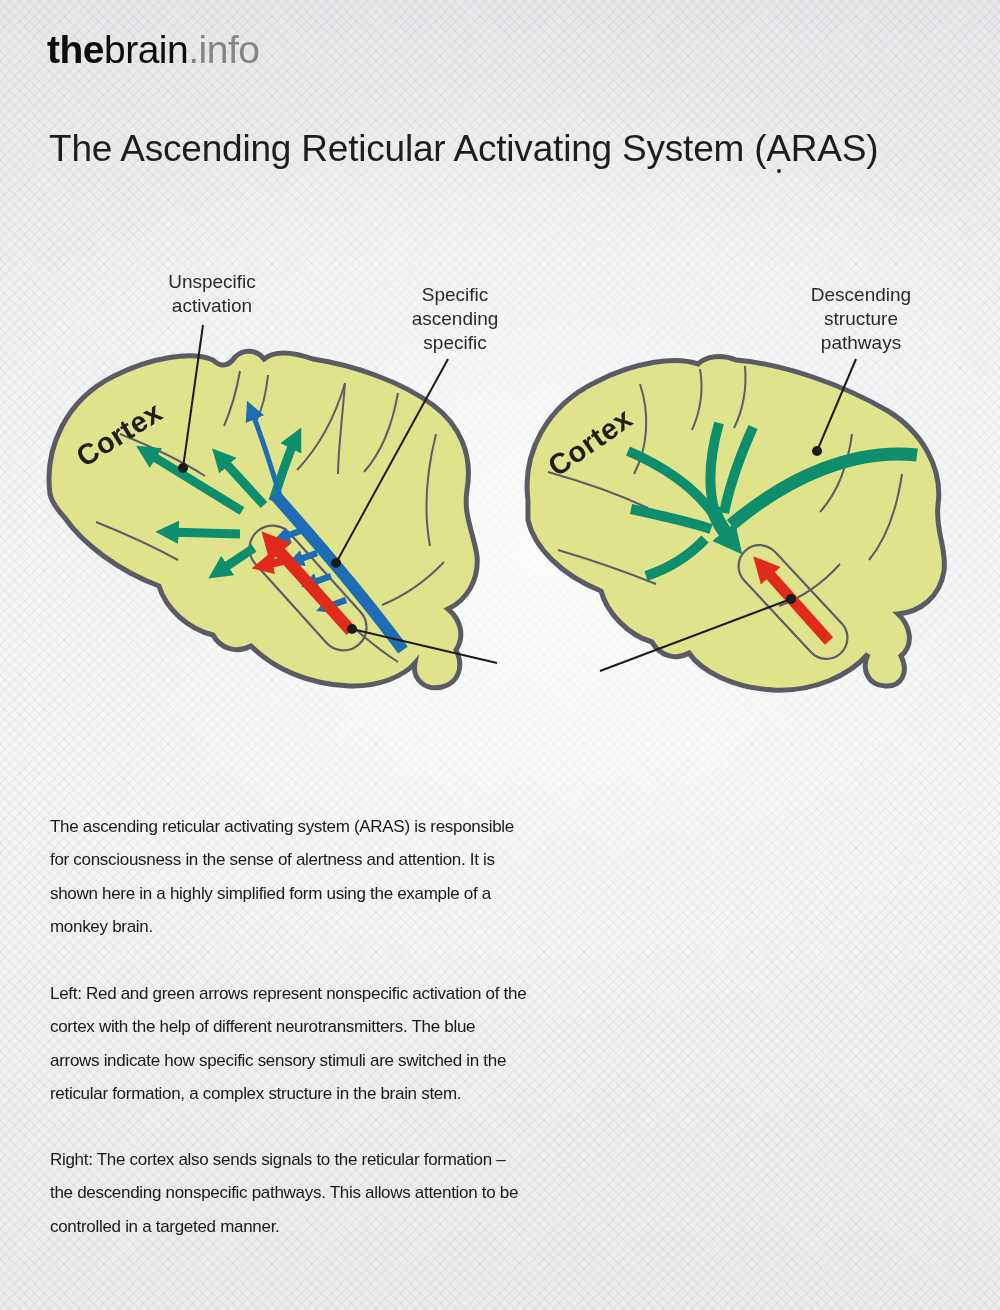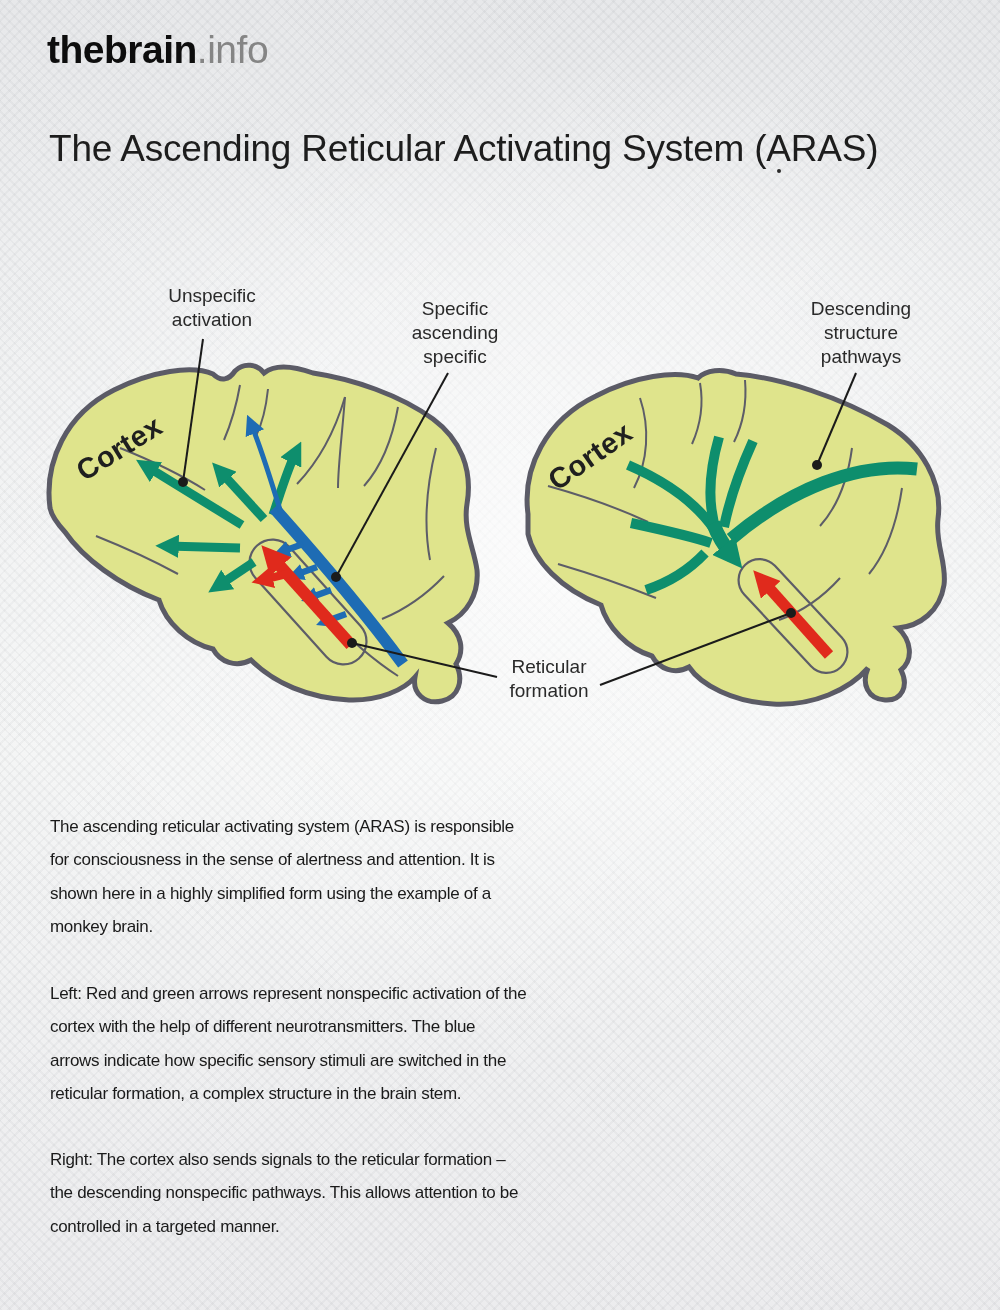--- a/index.html
+++ b/index.html
@@ -13,33 +13,33 @@
       repeating-linear-gradient(45deg, rgba(110,115,122,0.06) 0 2px, rgba(255,255,255,0) 2px 7px),
       repeating-linear-gradient(135deg, rgba(110,115,122,0.06) 0 2px, rgba(255,255,255,0) 2px 7px),
       linear-gradient(180deg,#e7e8ea 0%,#eff0f1 22%,#f4f5f5 58%,#ececee 100%);
   }
   .logo{
     position:absolute;left:47px;top:28px;
     font-size:39px;letter-spacing:-0.5px;color:#101010;
     font-family:"Liberation Sans",sans-serif;
   }
   .logo .lg-the{font-weight:700;color:#0d0d0d;}
-  .logo .lg-brain{font-weight:700;color:#0d0d0d;}
+  .logo .lg-brain{font-weight:400;color:#0d0d0d;}
   .logo .lg-info{font-weight:400;color:#858585;text-align:right;}
   h1.title{
     position:absolute;left:49px;top:128px;margin:0;
     font-family:Liberation Sans, sans-serif;font-weight:400;
     font-size:37px;color:#1d1d1d;letter-spacing:-0.2px;
     white-space:nowrap;
   }
   .title-dot{
     position:absolute;left:777px;top:169px;width:4px;height:4px;
     border-radius:50%;background:#2a2a2a;
   }
-  .diagram{position:absolute;left:0;top:266px;width:946px;height:480px;}
+  .diagram{position:absolute;left:0;top:252px;width:946px;height:480px;}
   .diagram svg{position:absolute;left:0;top:0;}
   .dlabel{
     position:absolute;font-size:19px;line-height:24px;color:#2a2a2a;
     text-align:center;white-space:pre-line;width:170px;
   }
   .cortex{
     position:absolute;font-size:29px;font-weight:700;color:#1f1f1f;
     letter-spacing:0.5px;white-space:nowrap;
   }
   .cortex.left{left:72px;top:416px;transform:rotate(-32deg);}
@@ -184,22 +184,20 @@
     </svg>
 
     <div class="dlabel" style="left:127px;top:18px;">Unspecific
 activation</div>
     <div class="dlabel" style="left:370px;top:31px;">Specific
 ascending
 specific</div>
     <div class="dlabel" style="left:776px;top:31px;">Descending
 structure
 pathways</div>
-    <div class="dlabel" style="left:464px;top:389px;">Reticular
-formation</div>
     <div class="cortex left" style="top:166px;">Cortex</div>
     <div class="cortex right" style="top:174px;">Cortex</div>
   </div>
 
   <p class="para p1">The ascending reticular activating system (ARAS) is responsible
 for consciousness in the sense of alertness and attention. It is
 shown here in a highly simplified form using the example of a
 monkey brain.</p>
   <p class="para p3">Right: The cortex also sends signals to the reticular formation –
 the descending nonspecific pathways. This allows attention to be

